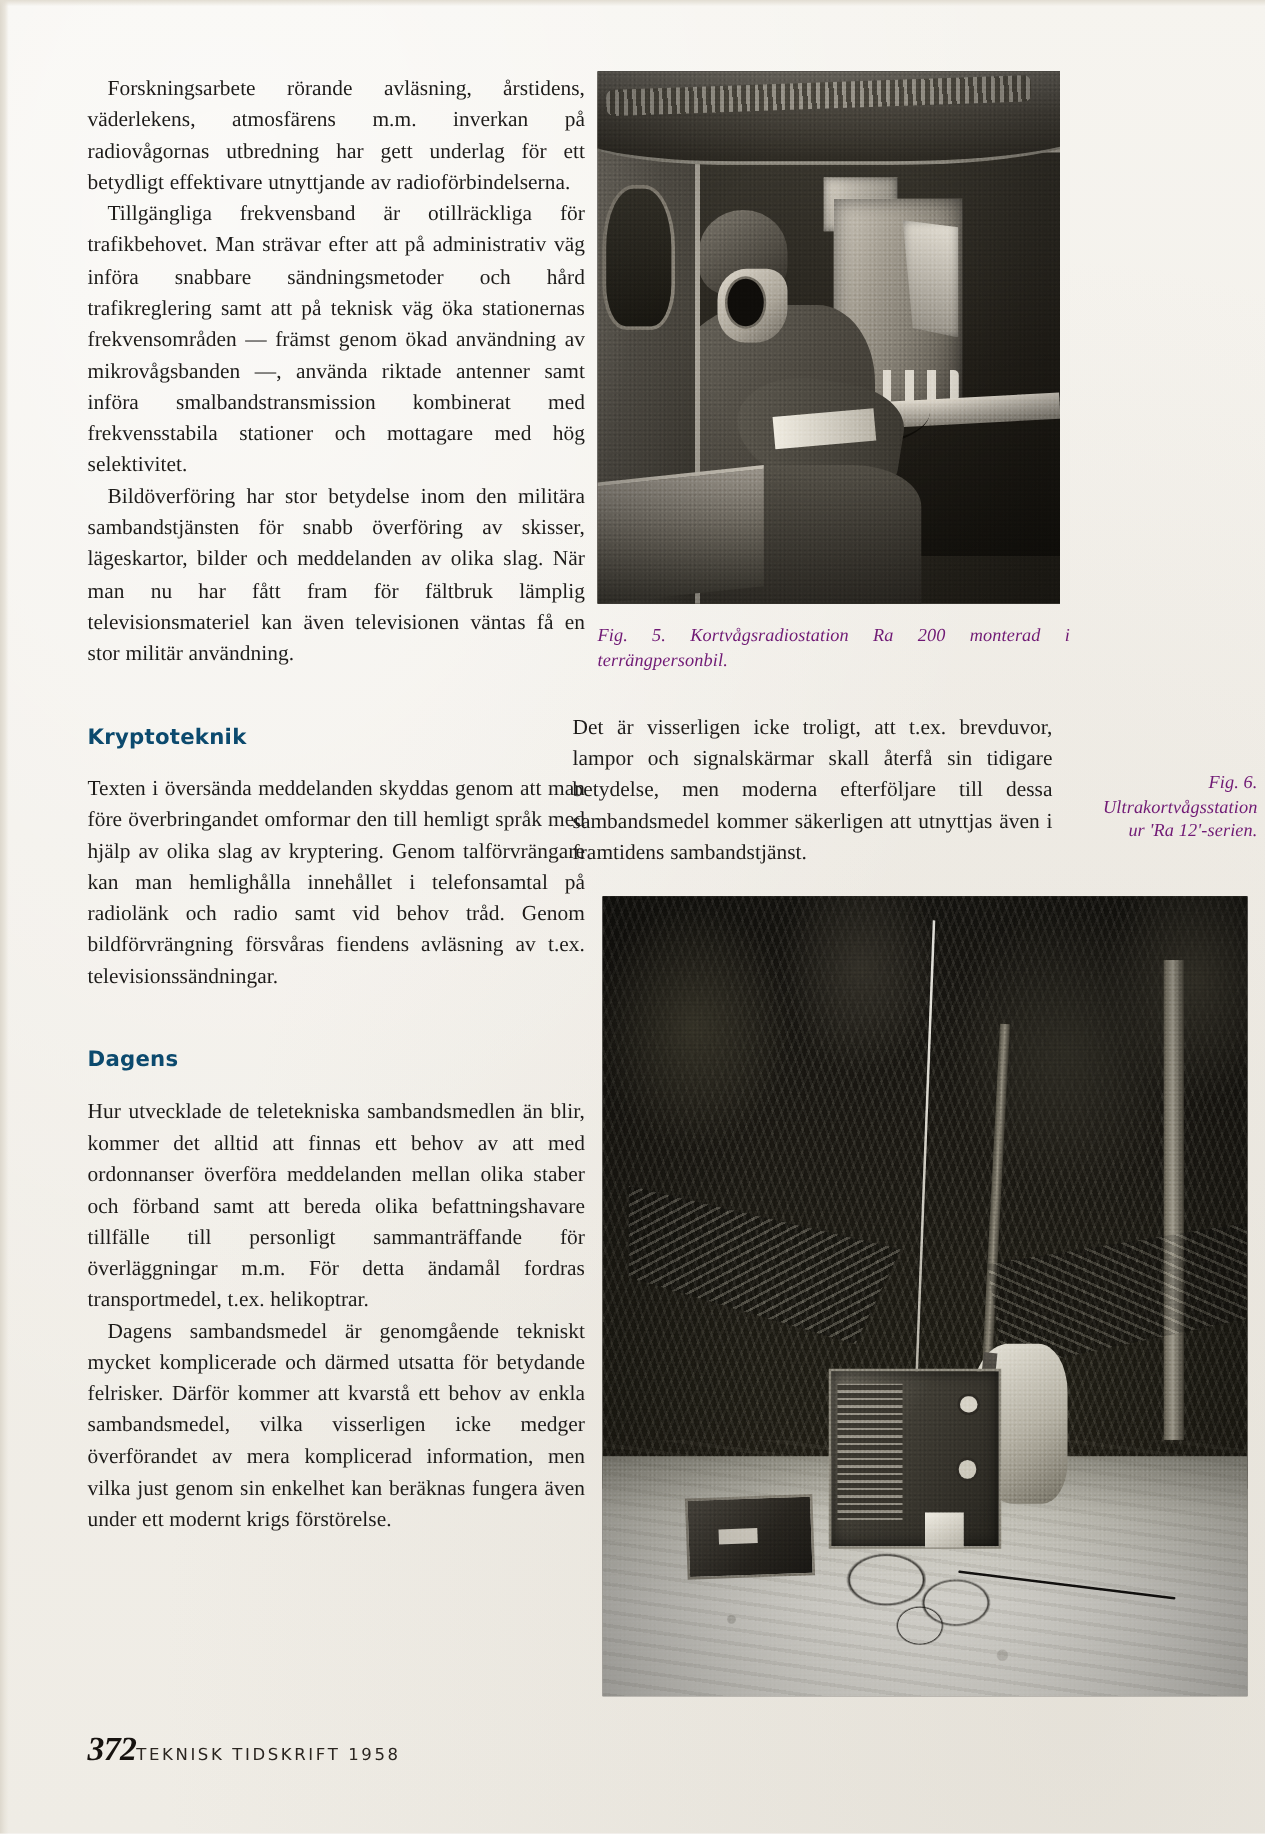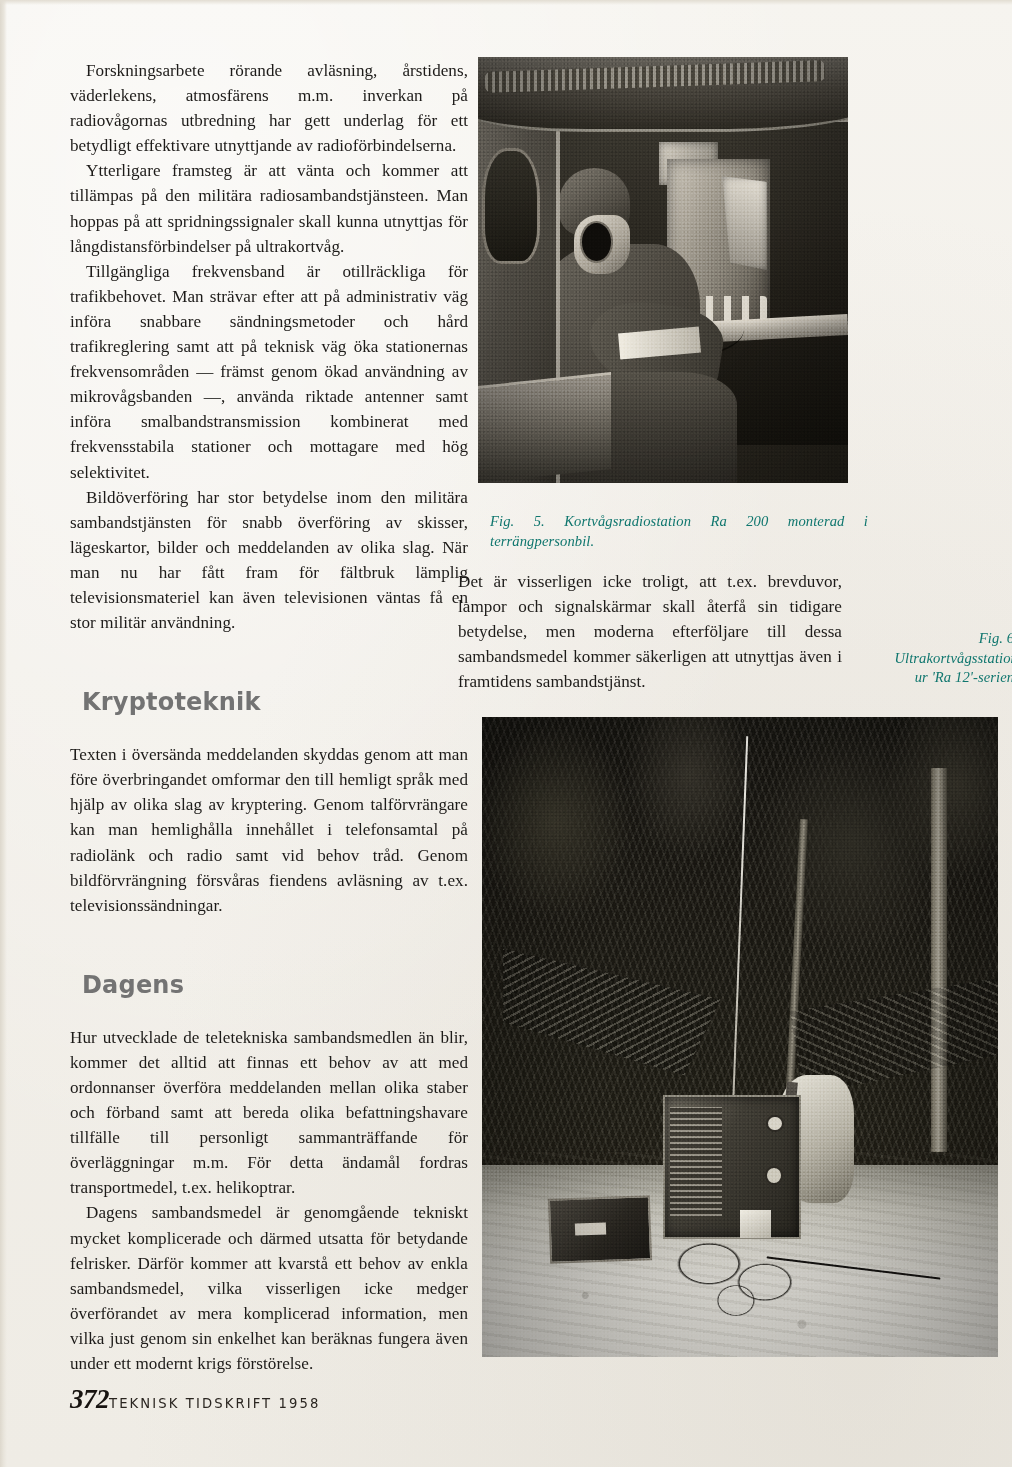--- a/index.html
+++ b/index.html
@@ -62,25 +62,25 @@
     hyphens: manual;
     -webkit-hyphens: manual;
     letter-spacing: 0.05px;
     word-spacing: 0.2px;
   }
   p.body.first { text-indent: 0; }
 
   h2.section {
     font-family: "DejaVu Sans", "Liberation Sans", sans-serif;
     font-weight: bold;
-    font-size: 24px;
+    font-size: 17px;
     line-height: 22px;
-    margin: 12px;
+    margin: 0;
     letter-spacing: 0.2px;
-    color: #737373;
+    color: #0c4a6e;
   }
   .sec-gap-top { height: 44px; }
   .sec-gap-bot { height: 17px; }
 
   
   .figure {
     position: absolute;
     z-index: 2;
     overflow: hidden;
     background: #2a2724;
@@ -97,22 +97,22 @@
     width: 516px;
     height: 640px;
   }
 
   .photo { position: absolute; inset: 0; }
 
   .caption {
     font-style: italic;
     font-size: 14.6px;
     line-height: 19.6px;
-    margin: 12px;
-    color: #0f766e;
+    margin: 0;
+    color: #701a75;
     letter-spacing: 0.1px;
   }
   #cap5 {
     position: absolute;
     left: 478px;
     top: 500px;
     width: 378px;
     text-align: justify;
     z-index: 3;
   }
@@ -385,21 +385,20 @@
 </head>
 <body>
 
 <div class="page">
 
   <div class="scan-edge-left"></div>
   <div class="scan-edge-top"></div>
 
   <div class="col-left">
     <p class="body">Forskningsarbete rörande avläsning, årstidens, väderlekens, atmosfärens m.m. inverkan på radiovågornas utbredning har gett underlag för ett betydligt effektivare utnyttjande av radioförbindelserna.</p>
-    <p class="body">Ytterligare framsteg är att vänta och kommer att tillämpas på den militära radiosambandstjänsteen. Man hoppas på att spridningssignaler skall kunna utnyttjas för långdistansförbindelser på ultrakortvåg.</p>
     <p class="body">Tillgängliga frekvensband är otillräckliga för trafikbehovet. Man strävar efter att på administrativ väg införa snabbare sändningsmetoder och hård trafikreglering samt att på teknisk väg öka stationernas frekvensområden — främst genom ökad användning av mikrovågsbanden —, använda riktade antenner samt införa smalbandstransmission kombinerat med frekvensstabila stationer och mottagare med hög selektivitet.</p>
     <p class="body">Bildöverföring har stor betydelse inom den militära sambandstjänsten för snabb överföring av skisser, lägeskartor, bilder och meddelanden av olika slag. När man nu har fått fram för fältbruk lämplig televisionsmateriel kan även televisionen väntas få en stor militär användning.</p>
 
     <div class="sec-gap-top"></div>
     <h2 class="section">Kryptoteknik</h2>
     <div class="sec-gap-bot"></div>
     <p class="body first">Texten i översända meddelanden skyddas genom att man före överbringandet omformar den till hemligt språk med hjälp av olika slag av kryptering. Genom talförvrängare kan man hemlighålla innehållet i telefonsamtal på radiolänk och radio samt vid behov tråd. Genom bildförvrängning försvåras fiendens avläsning av t.ex. televisionssändningar.</p>
 
     <div class="sec-gap-top"></div>
     <h2 class="section">Dagens</h2>

